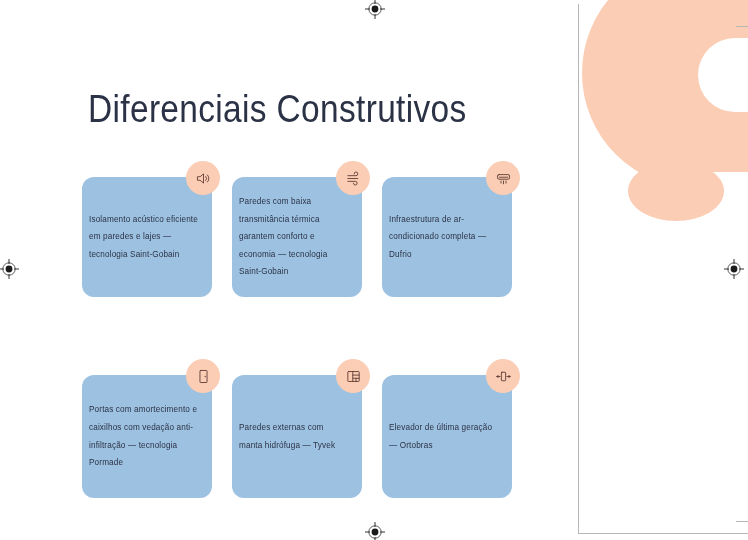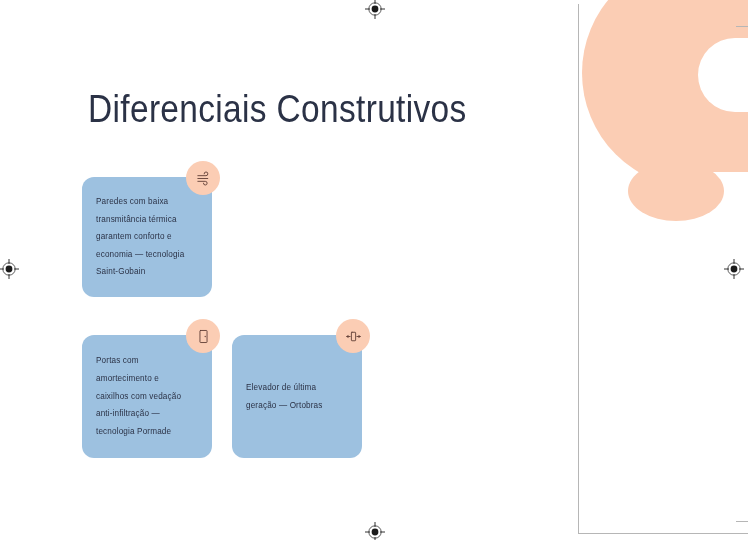--- a/index.html
+++ b/index.html
@@ -128,26 +128,26 @@
     position: relative;
   }
   #card-row-top    { height: 120px; margin-bottom: 38px; }
   #card-row-bottom { height: 123px; }
 
   .card {
     position: relative;
     width: 130px;
     background: #9dc1e0;
     border-radius: 12px;
-    padding: 0 14px;
+    padding: 0 7px;
     display: flex;
     align-items: center;
   }
   #card-row-top .card    { height: 120px; }
-  #card-row-bottom .card { height: 123px; }
+  #card-row-bottom .card { height: 123px; margin-top: 40px; }
 
   .card-text {
     font-size: 8.6px;
     line-height: 2.05;
     color: #2b3246;
     letter-spacing: 0.15px;
     transform: scaleX(0.95);
     transform-origin: left center;
     width: 106%;
   }
@@ -217,49 +217,81 @@
     <path d="M11 1 V6 M11 16 V21 M1 11 H6 M16 11 H21" stroke="#1b1b1b" stroke-width="0.9"></path>
   </svg>
 </div>
 
 <div id="page-title">Diferenciais Construtivos</div>
 
 <div id="card-grid">
 
   <div class="card-row" id="card-row-top">
 
+    <div class="card">
+      <div class="icon-badge">
+        <svg viewBox="0 0 24 24" width="17" height="17">
+          <path d="M4 9.5h3.2L12 5.5v13l-4.8-4H4z"></path>
+          <path d="M15.2 9.2a4 4 0 0 1 0 5.6"></path>
+          <path d="M17.6 7a7 7 0 0 1 0 10"></path>
+        </svg>
+      </div>
+      <div class="card-text">Isolamento acústico eficiente em paredes e lajes — tecnologia Saint-Gobain</div>
+    </div>
 
     <div class="card">
       <div class="icon-badge">
         <svg viewBox="0 0 24 24" width="17" height="17">
           <path d="M4 8h11.5a2.6 2.6 0 1 0-2.6-2.6"></path>
           <path d="M4 12h14"></path>
           <path d="M4 16h10.5a2.6 2.6 0 1 1-2.6 2.6"></path>
         </svg>
       </div>
       <div class="card-text">Paredes com baixa transmitância térmica garantem conforto e economia — tecnologia Saint-Gobain</div>
     </div>
 
 
+    <div class="card">
+      <div class="icon-badge">
+        <svg viewBox="0 0 24 24" width="17" height="17">
+          <rect x="3.5" y="6.5" width="17" height="6.5" rx="2"></rect>
+          <path d="M6 10.2h12"></path>
+          <path d="M8.5 15.5 V18.5 M12 15.5 V19.5 M15.5 15.5 V18.5"></path>
+        </svg>
+      </div>
+      <div class="card-text">Infraestrutura de ar-condicionado completa — Dufrio</div>
+    </div>
 
   </div>
 
   <div class="card-row" id="card-row-bottom">
 
     <div class="card">
       <div class="icon-badge">
         <svg viewBox="0 0 24 24" width="17" height="17">
           <rect x="7" y="3.5" width="10" height="17" rx="0.8"></rect>
           <circle cx="14.4" cy="12" r="0.9" fill="#5d3b33" stroke="none"></circle>
         </svg>
       </div>
       <div class="card-text">Portas com amortecimento e caixilhos com vedação anti-infiltração — tecnologia Pormade</div>
     </div>
 
 
+    <div class="card">
+      <div class="icon-badge">
+        <svg viewBox="0 0 24 24" width="17" height="17">
+          <rect x="4" y="5" width="16" height="14" rx="0.8"></rect>
+          <path d="M11 5 V19"></path>
+          <path d="M11 10 H20"></path>
+          <path d="M11 14.5 H20"></path>
+          <path d="M15.5 14.5 V19"></path>
+        </svg>
+      </div>
+      <div class="card-text">Paredes externas com manta hidrófuga — Tyvek</div>
+    </div>
 
     <div class="card">
       <div class="icon-badge">
         <svg viewBox="0 0 24 24" width="17" height="17">
           <rect x="9" y="6" width="6" height="12" rx="0.8"></rect>
           <path d="M7.2 12 H2.8 M2.8 12 L4.6 10.2 M2.8 12 L4.6 13.8"></path>
           <path d="M16.8 12 H21.2 M21.2 12 L19.4 10.2 M21.2 12 L19.4 13.8"></path>
         </svg>
       </div>
       <div class="card-text">Elevador de última geração — Ortobras</div>

